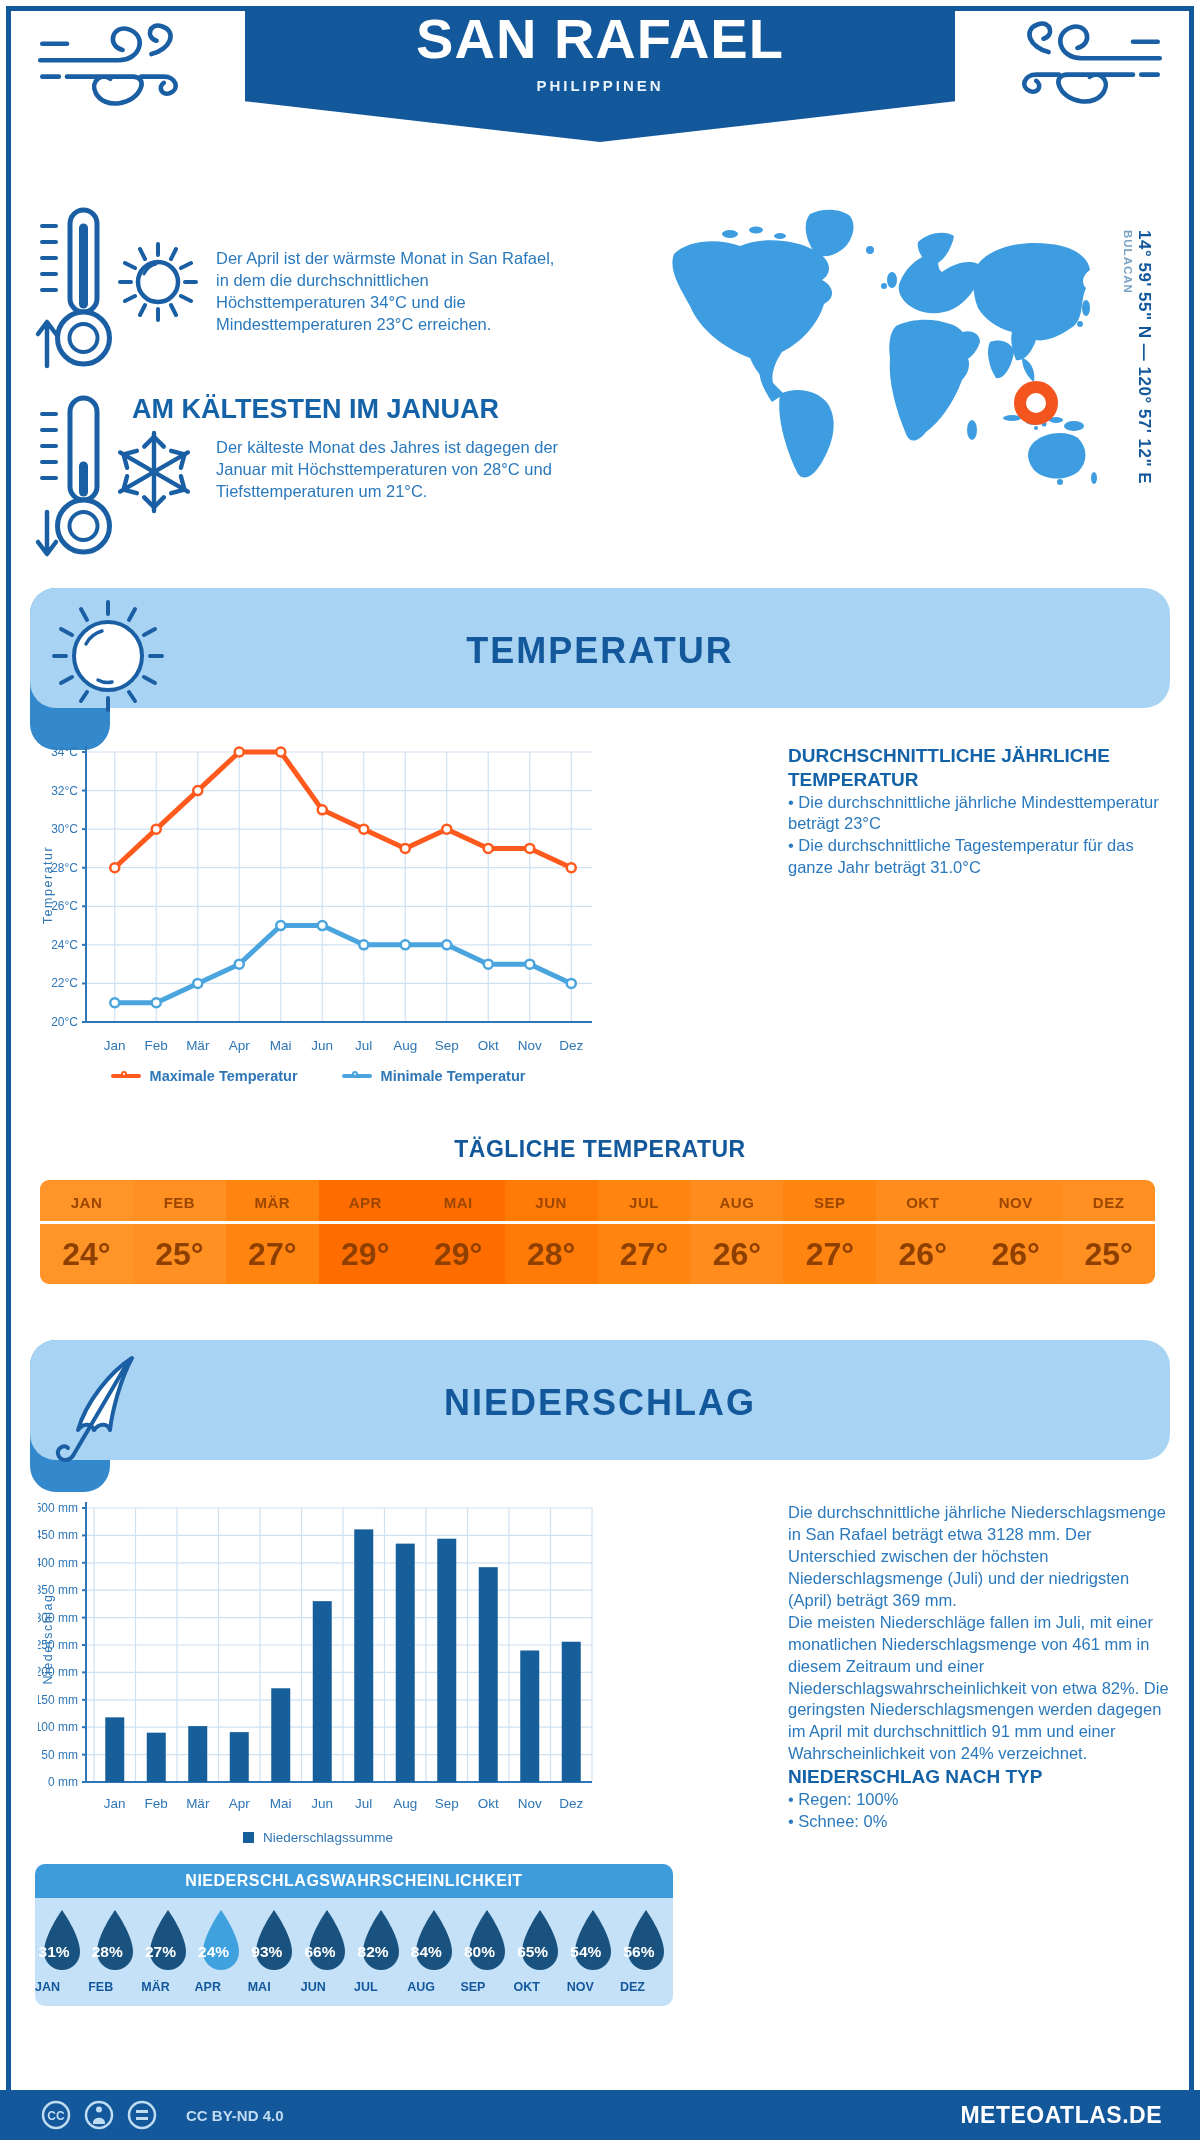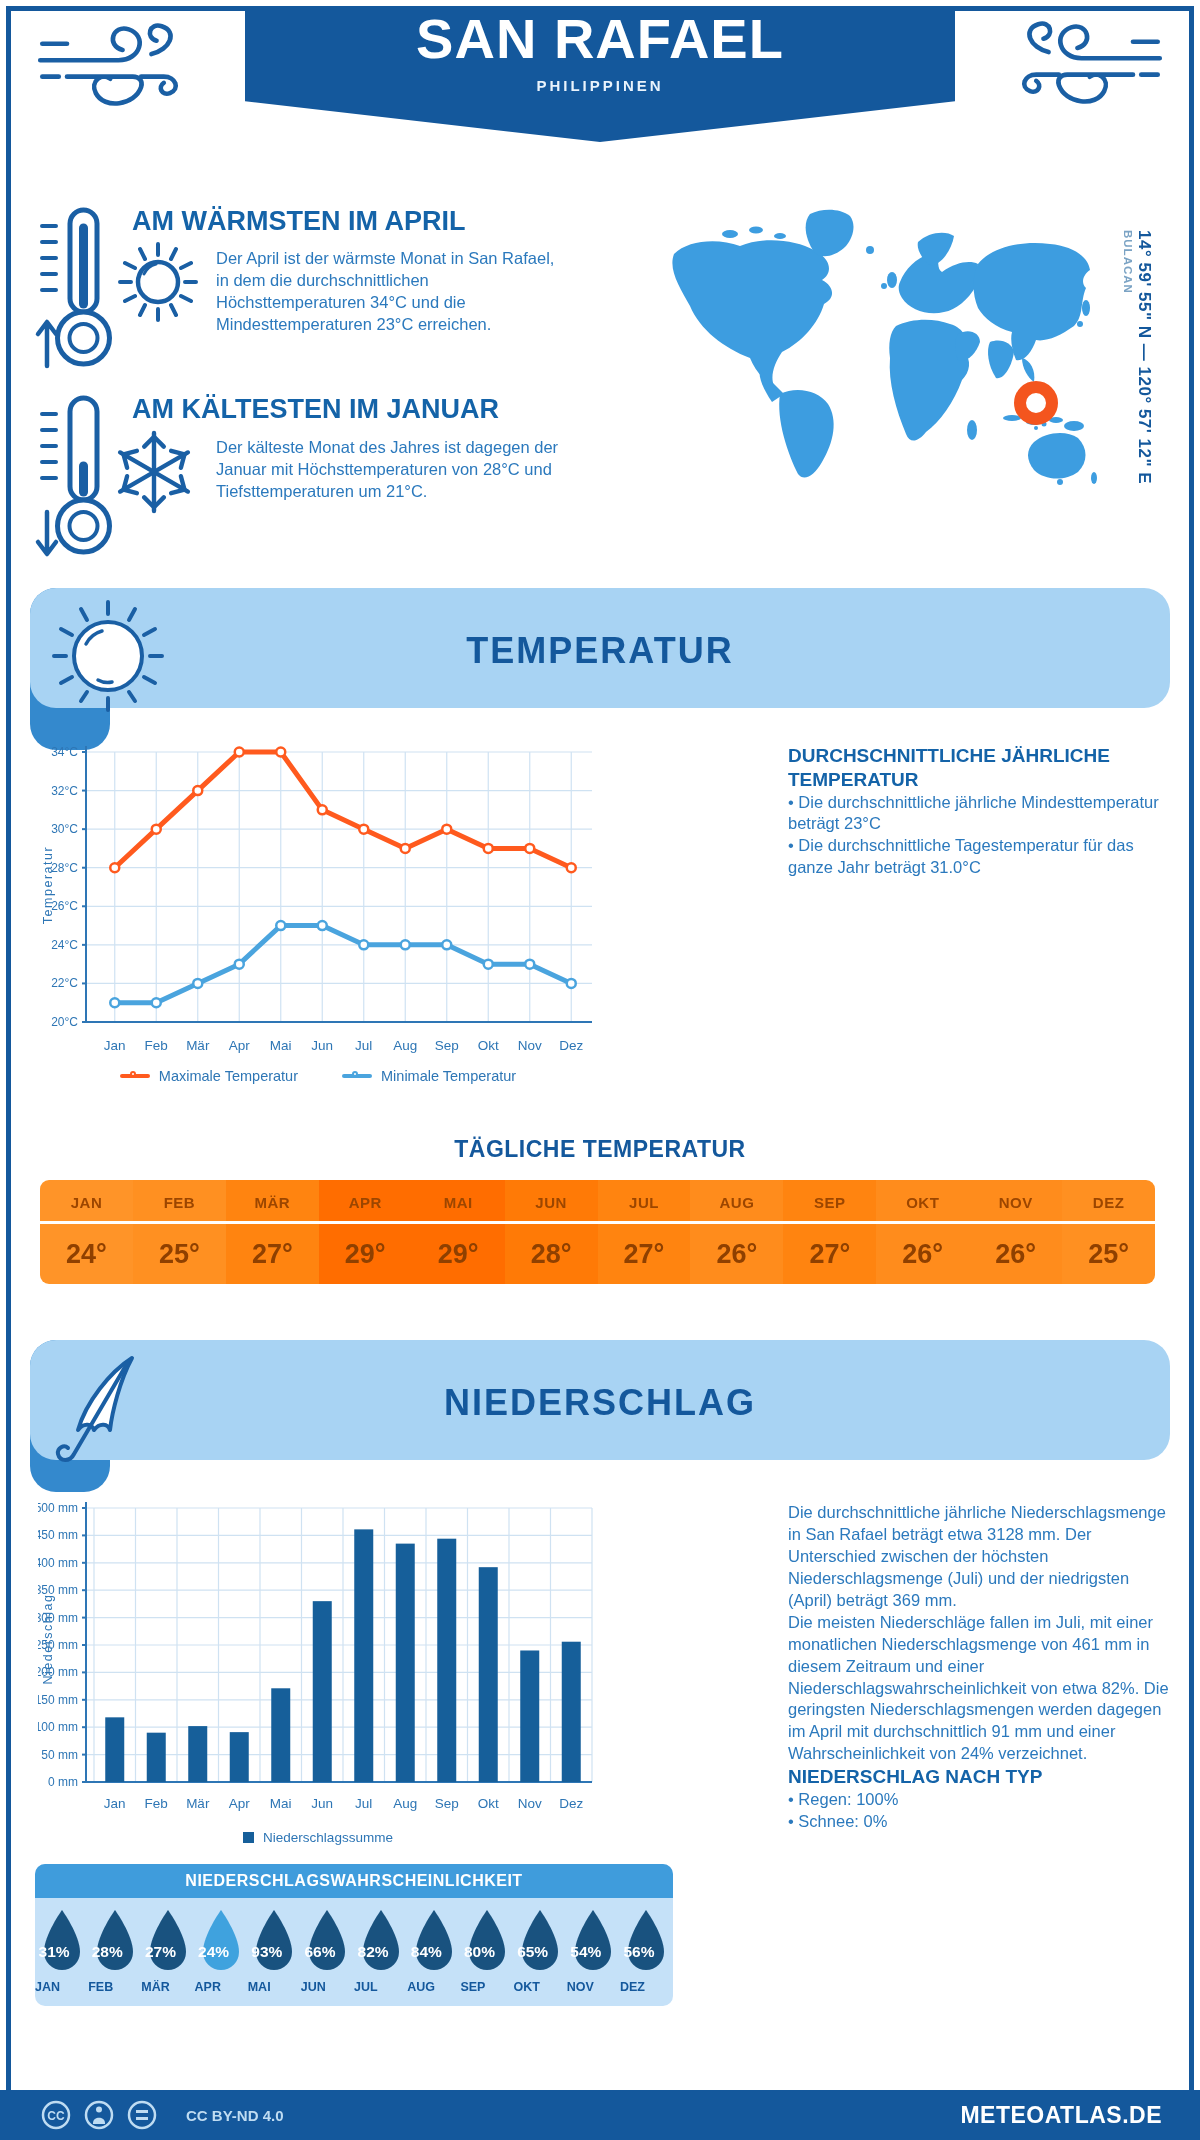--- a/index.html
+++ b/index.html
@@ -28,39 +28,39 @@
   .band-cap{position:absolute;left:30px;width:80px;background:var(--band-cap,#3489cd);border-radius:26px 0 26px 26px;}
   .band-title{position:absolute;left:30px;width:1140px;text-align:center;font-size:36px;font-weight:800;
               letter-spacing:2px;color:var(--primary,#14589c);}
   .cap-icon{position:absolute;}
   
   .chart{position:absolute;left:38px;width:560px;}
   svg text{font-family:"Liberation Sans",sans-serif;}
   .vlabel{position:absolute;width:240px;text-align:center;font-size:12.5px;letter-spacing:1.5px;
           color:var(--axis,#2e76b5);transform:rotate(-90deg);}
   .lg{position:absolute;top:1068px;left:38px;width:560px;display:flex;justify-content:center;gap:44px;align-items:center;}
-  .lg-item{display:flex;align-items:center;gap:9px;font-size:14.5px;color:var(--axis,#2e76b5);}
+  .lg-item{display:flex;align-items:center;gap:9px;font-size:14.5px;color:var(--axis,#2e76b5);font-weight:bold;}
   .lg-line{width:30px;height:4px;border-radius:2px;position:relative;}
   .lg-dot{position:absolute;left:10px;top:-3.5px;width:6px;height:6px;border-radius:50%;background:#fff;border:2.5px solid #999;}
   .lgb{position:absolute;top:1830px;left:38px;width:560px;display:flex;justify-content:center;gap:9px;
        align-items:center;font-size:13.5px;color:var(--axis,#2e76b5);}
   .lgb-sq{width:11px;height:11px;}
   
   .col-r{position:absolute;left:788px;width:382px;color:var(--body,#2b79bd);font-size:16.5px;line-height:1.33;}
   .col-r h3{margin:0;font-size:19px;line-height:1.25;font-weight:800;color:var(--heading,#1463a8);}
   .col-r p{margin:0;}
   .mt22{margin-top:22px;} .mt26{margin-top:26px;} .mt8{margin-top:8px;}
   
   .daily-title{position:absolute;left:0;top:1136px;width:1200px;text-align:center;font-size:23px;font-weight:800;
                color:var(--primary,#14589c);letter-spacing:.5px;}
   .dt{position:absolute;left:40px;top:1180px;width:1115px;display:flex;border-radius:9px;overflow:hidden;}
   .dt-col{flex:1;text-align:center;}
   .dt-label{height:44px;line-height:46px;font-size:15px;font-weight:700;color:var(--table-label,#9c4600);
             letter-spacing:.5px;border-bottom:3px solid #fff;}
-  .dt-value{height:60px;line-height:60px;font-size:27px;font-weight:700;color:var(--table-value,#8f4000);}
+  .dt-value{height:60px;line-height:60px;font-size:32px;font-weight:700;color:var(--table-value,#8f4000);}
   
   .pp{position:absolute;left:35px;top:1864px;width:638px;background:var(--drop-panel,#c5e1f8);
       border-radius:10px;padding-bottom:12px;}
   .pp-header{height:34px;line-height:34px;background:var(--drop-header,#3f9cdc);color:#fff;text-align:center;
              font-weight:700;font-size:16px;letter-spacing:.5px;border-radius:10px 10px 0 0;}
   .pp-row{display:flex;padding-top:10px;}
   .pp-item{flex:1;text-align:left;}
   .pp-wrap{position:relative;width:46px;margin:0 auto;}
   .pp-pct{position:absolute;top:35px;left:0;right:0;color:#fff;font-weight:700;font-size:15.5px;}
   .pp-month{margin-top:4px;font-size:12.5px;font-weight:700;color:var(--primary,#14589c);}
@@ -103,21 +103,20 @@
     <path d="M49.5 24 V100" stroke-width="9"></path>
     <circle cx="49.5" cy="134" r="26" stroke-width="5" fill="#fff"></circle>
     <circle cx="49.5" cy="134" r="14" stroke-width="4"></circle>
     <path d="M13 162 V120 M4 130 L13 118 L22 130" stroke-width="4.5" stroke-linejoin="round"></path>
   </svg>
   <svg style="position:absolute;left:112px;top:236px" width="92" height="92" viewBox="0 0 92 92" fill="none" stroke="#1a5fa4" stroke-linecap="round">
     <circle cx="46" cy="46" r="20" stroke-width="4.5" fill="#fff"></circle>
     <path d="M32 38 A18 18 0 0 1 44 28" stroke-width="3"></path>
     <path d="M73 46 H84 M69 32 L79 27 M59 23 L64 13 M46 19 V8 M33 23 L28 13 M23 32 L13 27 M19 46 H8 M23 60 L13 65 M33 69 L28 79 M46 73 V84 M59 69 L64 79 M69 60 L79 65" stroke-width="4"></path>
   </svg>
-  <div class="hl-title" style="left:132px;top:206px">AM WÄRMSTEN IM APRIL</div>
   <div class="hl-text" style="left:216px;top:247px;width:348px">Der April ist der wärmste Monat in San Rafael, in dem die durchschnittlichen Höchsttemperaturen 34°C und die Mindesttemperaturen 23°C erreichen.</div>
 
   <svg style="position:absolute;left:34px;top:392px" width="95" height="168" viewBox="0 0 95 168" fill="none" stroke="#1a5fa4" stroke-linecap="round">
     <path d="M8 22 H22 M8 38 H22 M8 54 H22 M8 70 H22 M8 86 H22" stroke-width="4"></path>
     <rect x="36" y="6" width="27" height="102" rx="13.5" stroke-width="5" fill="#fff"></rect>
     <path d="M49.5 74 V100" stroke-width="9"></path>
     <circle cx="49.5" cy="134" r="26" stroke-width="5" fill="#fff"></circle>
     <circle cx="49.5" cy="134" r="14" stroke-width="4"></circle>
     <path d="M13 120 V160 M4 150 L13 162 L22 150" stroke-width="4.5" stroke-linejoin="round"></path>
   </svg>

